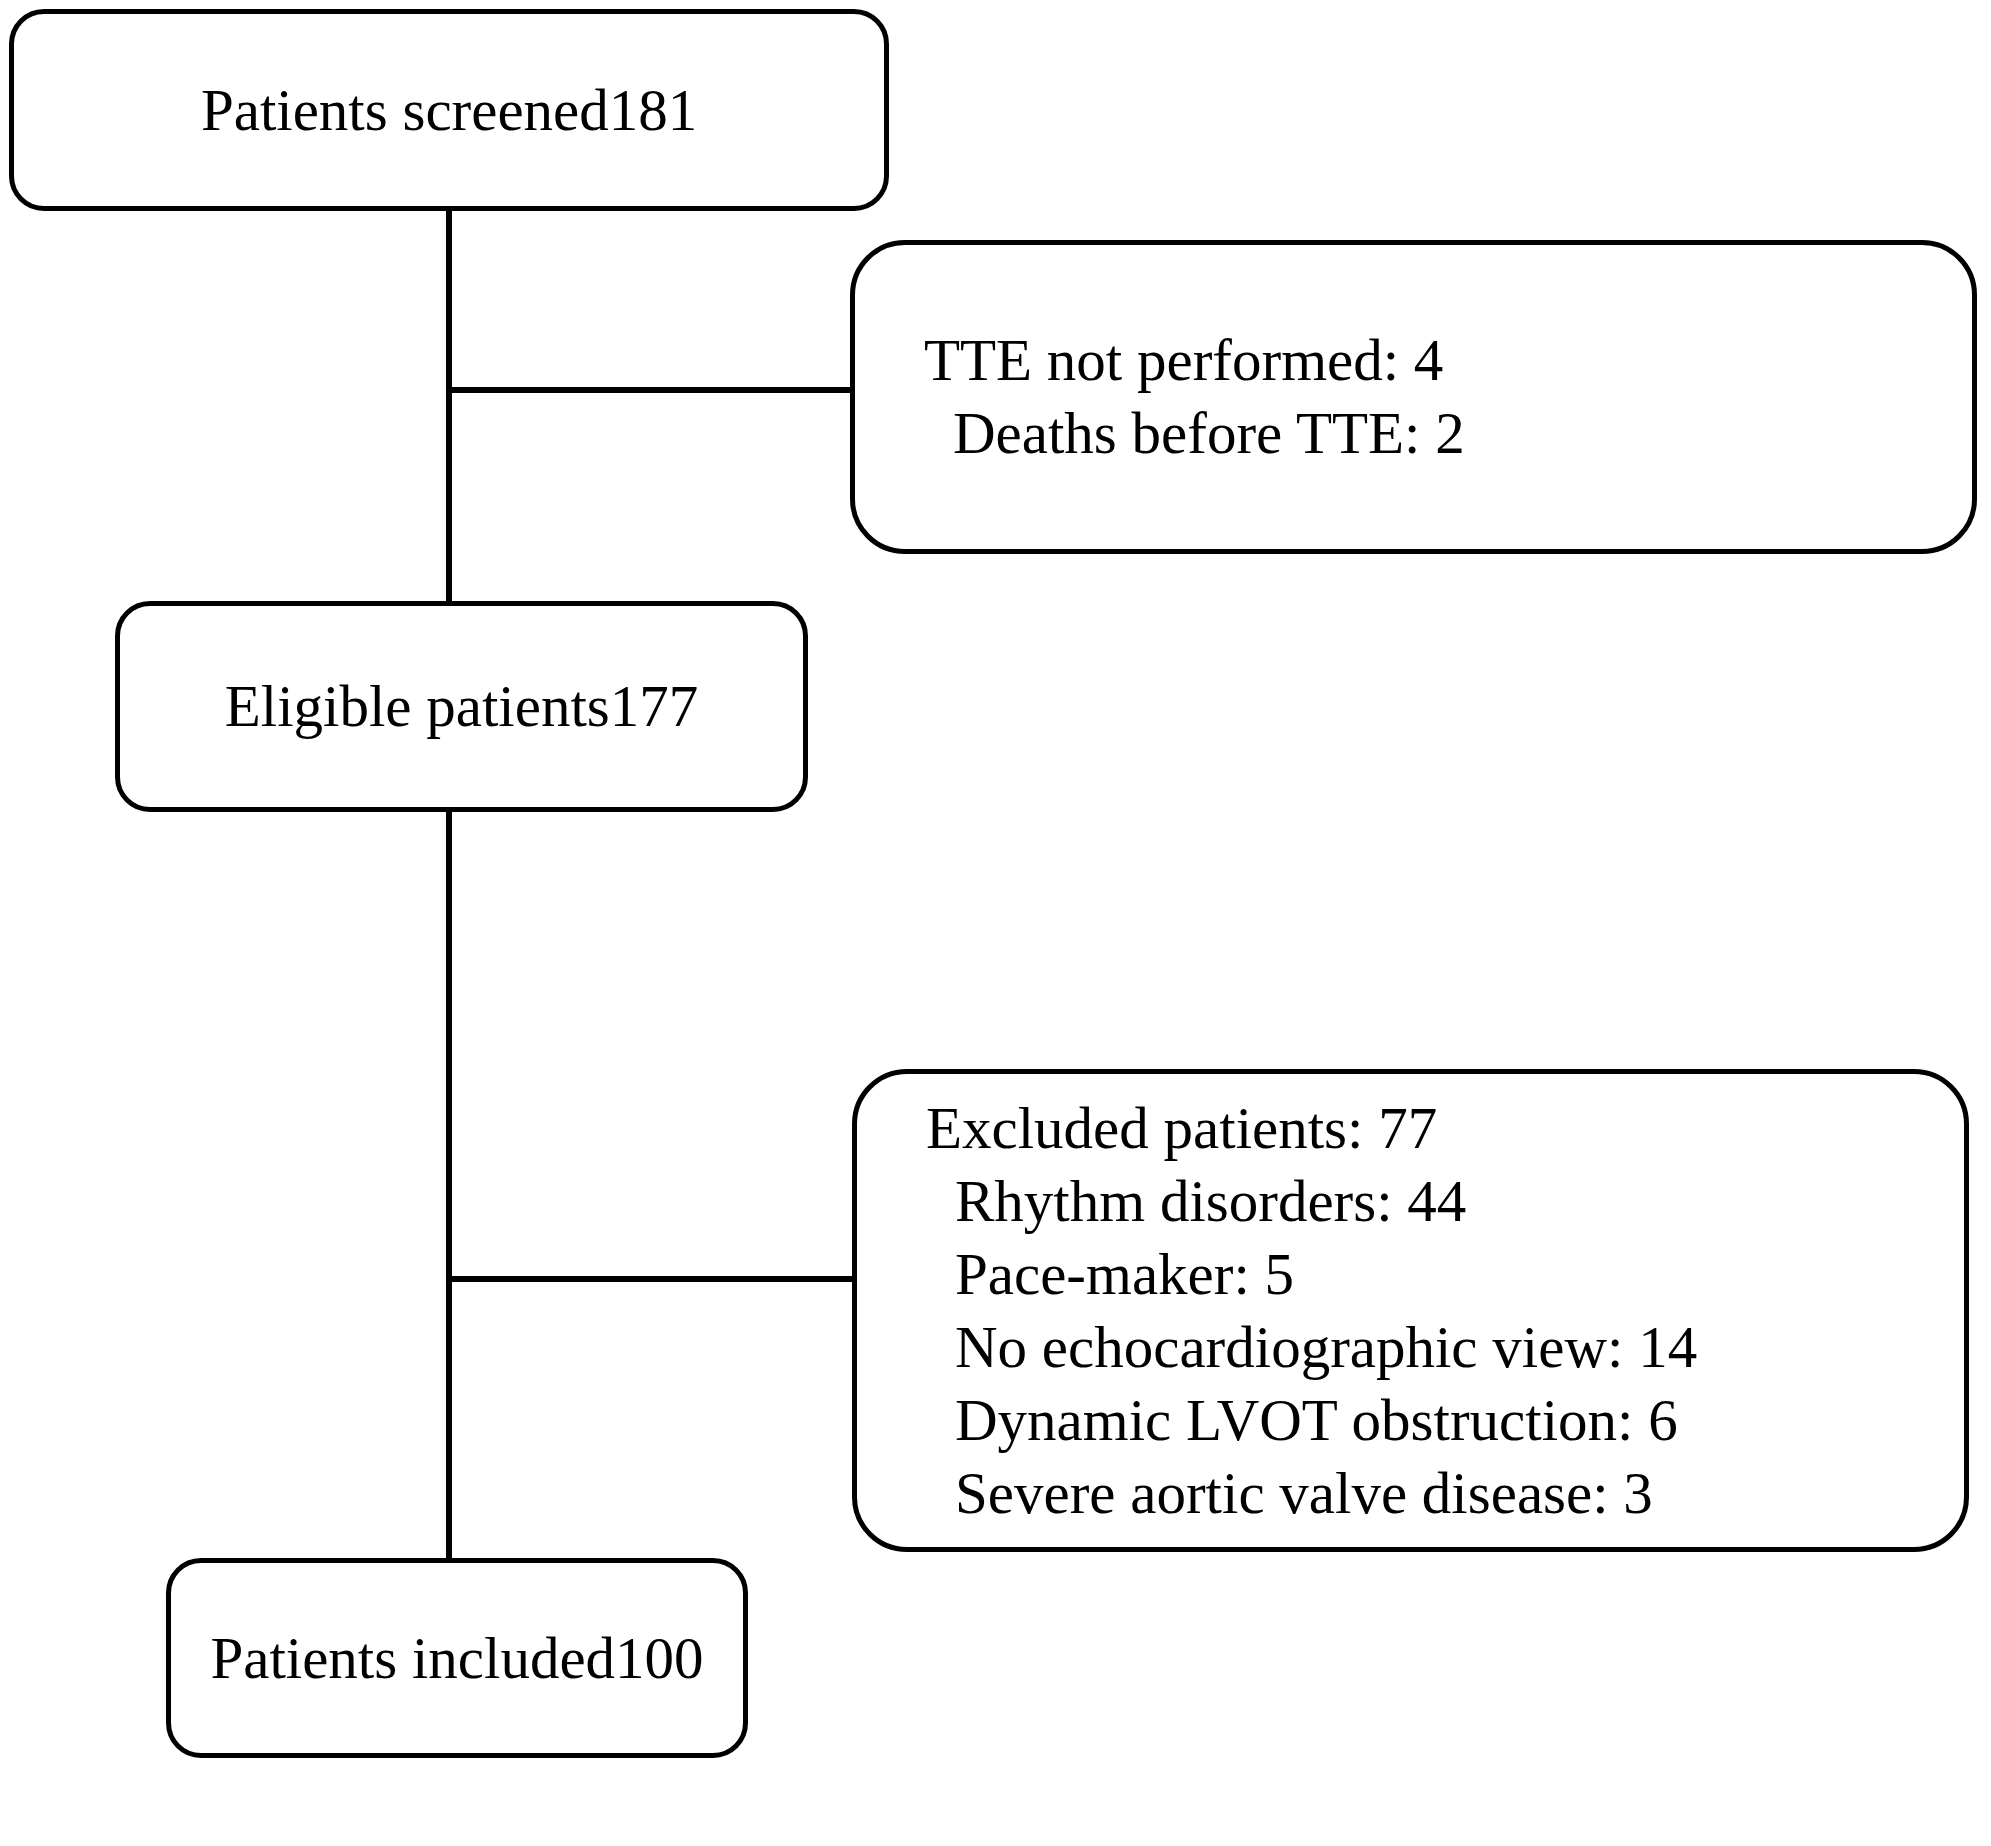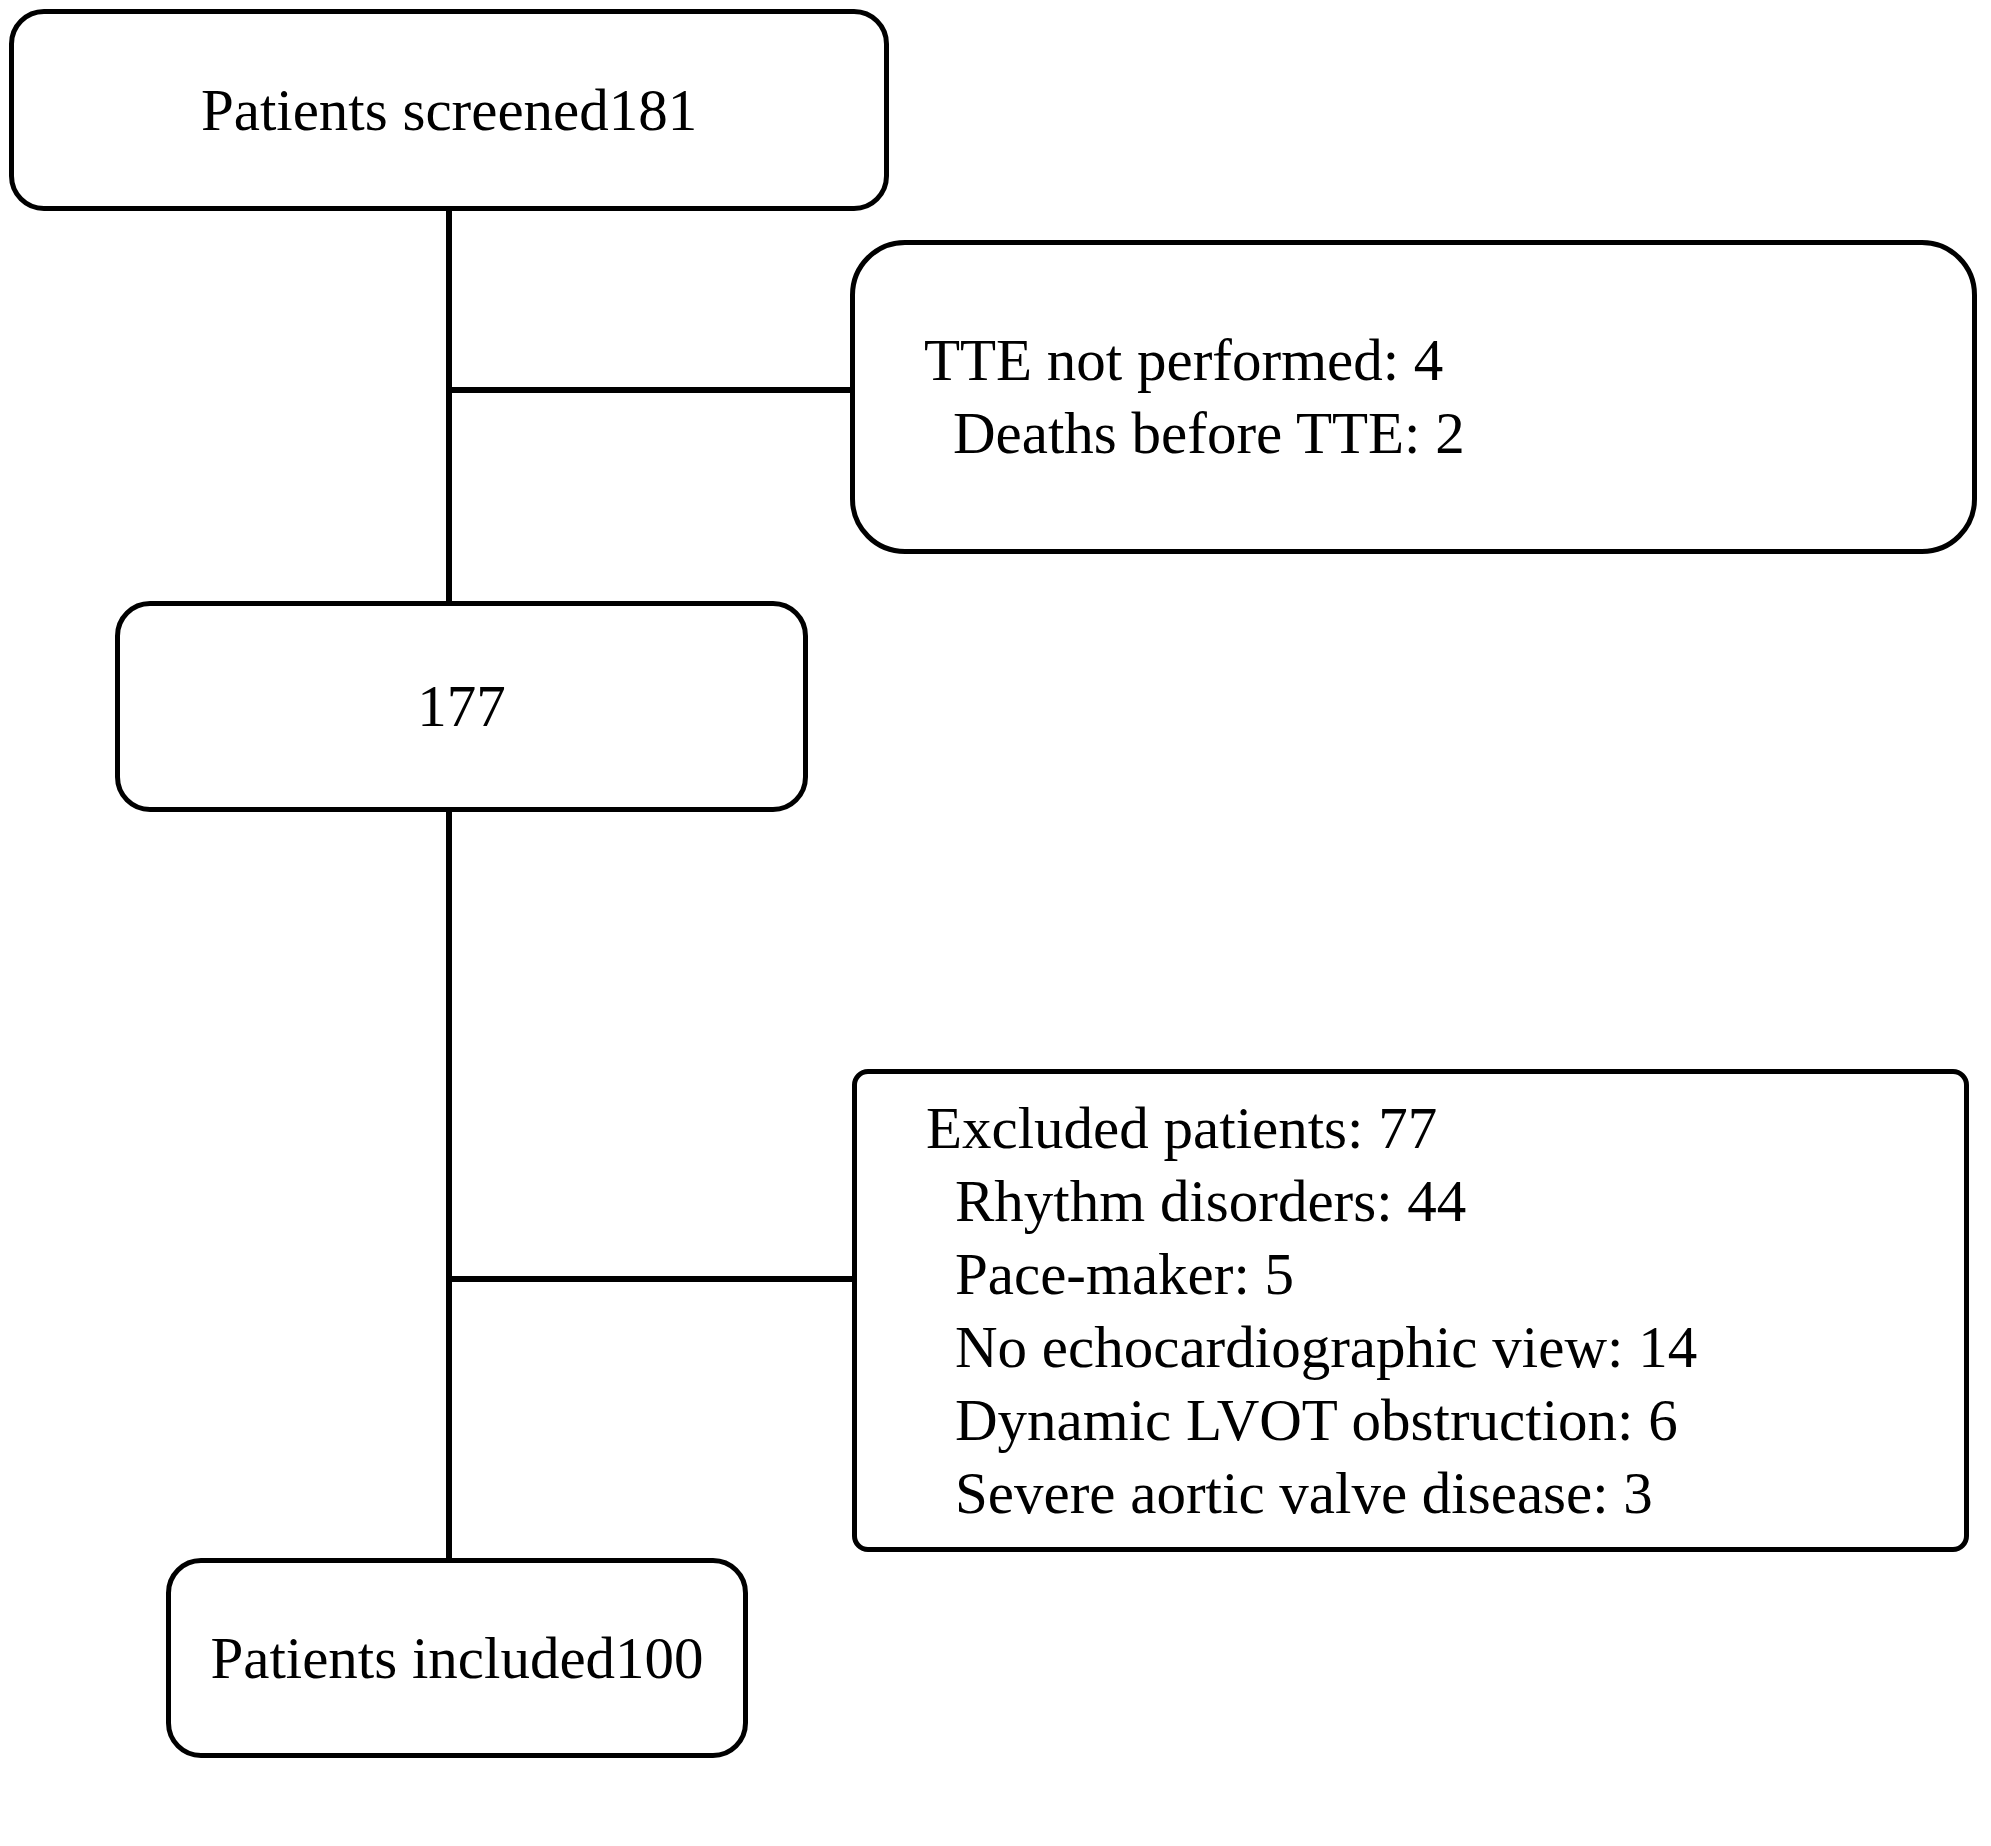--- a/index.html
+++ b/index.html
@@ -47,21 +47,21 @@
   }
   .list .line.indent { padding-left: 29px; }
   .connector {
     position: absolute;
     background: #000000;
   }
   
   #box-screened { left: 9.1px;  top: 9.1px;   width: 880px;  height: 202px; }
   #box-tte      { left: 850px; top: 240px;  width: 1127px; height: 314px; }
   #box-eligible { left: 115px; top: 601px;  width: 693px;  height: 211px; }
-  #box-excluded { left: 852px; top: 1069px; width: 1117px; height: 483px; border-radius: 16px; }
+  #box-excluded { left: 852px; top: 1069px; width: 1117px; height: 483px; }
   #box-included { left: 166px; top: 1558px; width: 582px;  height: 200px; }
   
   #conn-v1 { left: 446px; top: 208px;  width: 5.5px;   height: 398px; }
   #conn-h1 { left: 449px; top: 387px;  width: 404px; height: 5.5px;  }
   #conn-v2 { left: 446px; top: 810px;  width: 5.5px;   height: 833px; }
   #conn-h2 { left: 449px; top: 1276px; width: 406px; height: 5.5px;  }
 </style>
 </head>
 <body>
 
@@ -81,20 +81,21 @@
 
   <div class="node big-radius" id="box-tte">
     <div class="list">
       <div class="line">TTE not performed: 4</div>
       <div class="line indent">Deaths before TTE: 2</div>
     </div>
   </div>
 
   <div class="node small-radius" id="box-eligible">
     <div class="stack">
+      <div class="line">Eligible patients</div>
       <div class="line">177</div>
     </div>
   </div>
 
   <div class="node big-radius" id="box-excluded">
     <div class="list">
       <div class="line">Excluded patients: 77</div>
       <div class="line indent">Rhythm disorders: 44</div>
       <div class="line indent">Pace-maker: 5</div>
       <div class="line indent">No echocardiographic view: 14</div>

